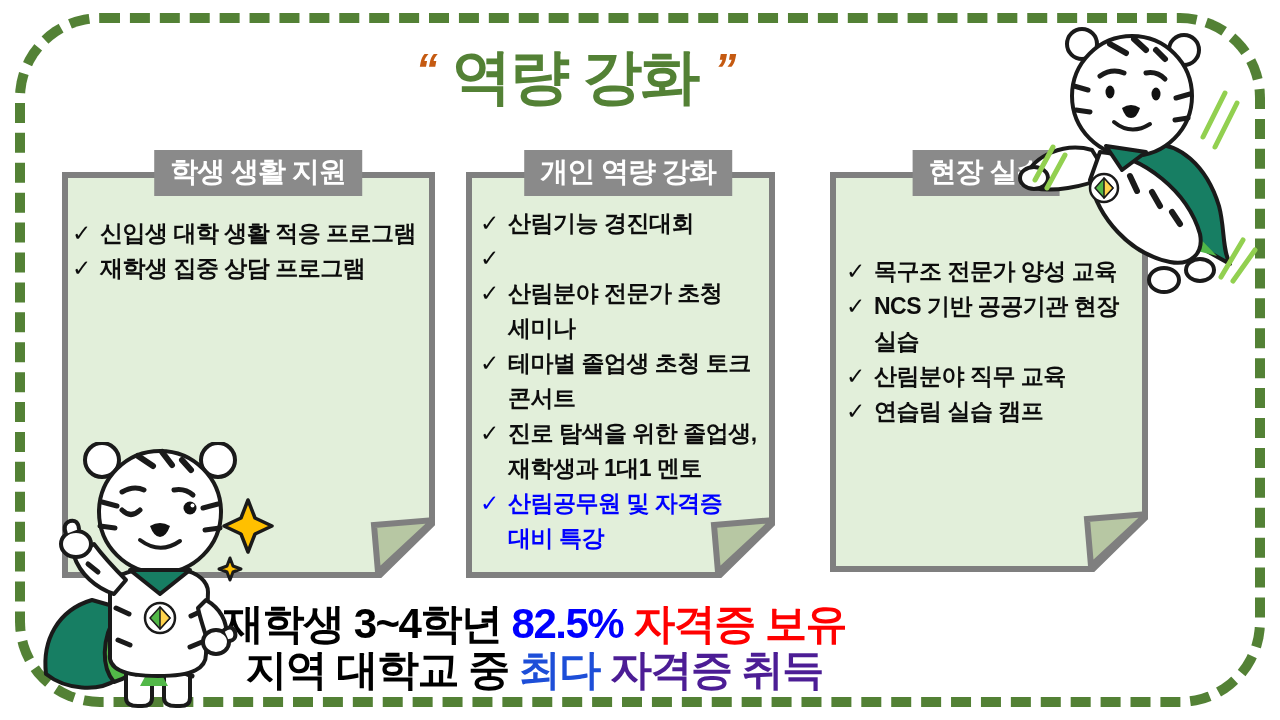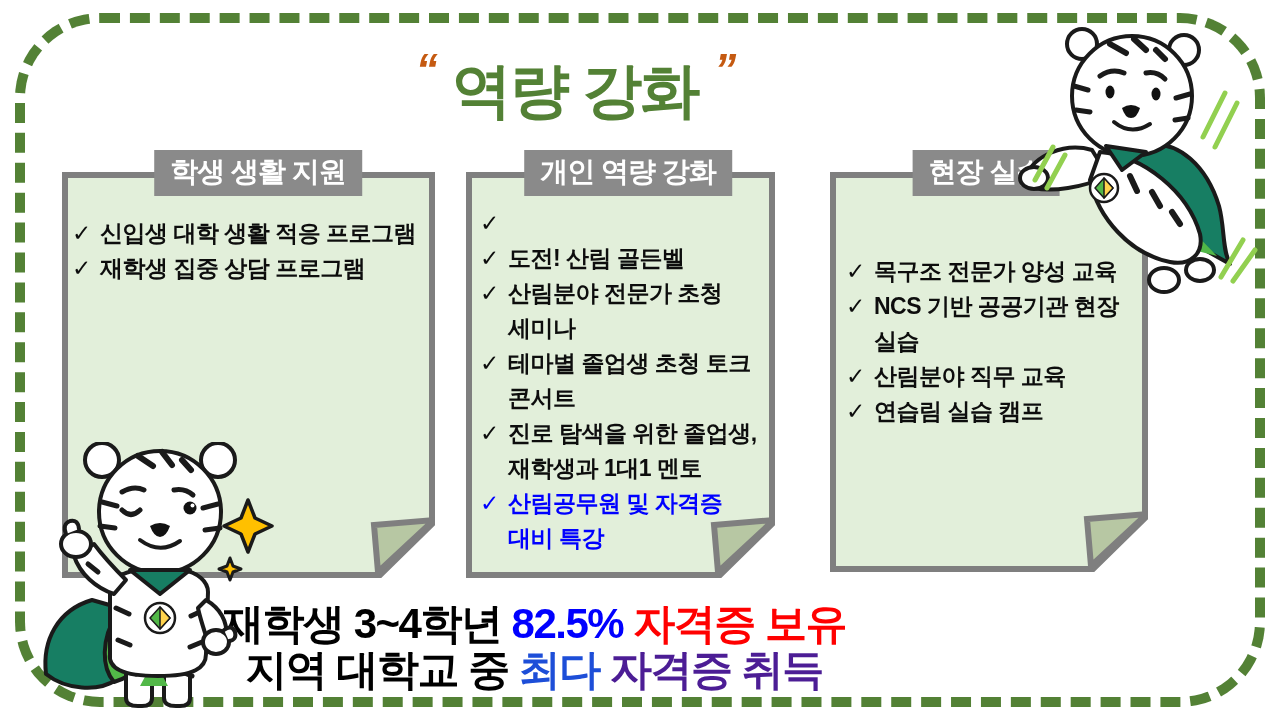--- a/index.html
+++ b/index.html
@@ -11,21 +11,21 @@
   .frame{position:absolute;left:15px;top:13px;right:15px;bottom:13px;
          border:10px dashed #538135;border-radius:85px;z-index:1;}
 
   
   .title{position:absolute;left:0;top:42px;width:1150px;display:flex;
          justify-content:center;align-items:flex-start;gap:16px;z-index:2;
          font-weight:800;font-size:60px;letter-spacing:-2px;line-height:1.15;
          white-space:nowrap;}
   .title .quote{color:#C55A11;font-style:italic;font-size:44px;line-height:1;
                 transform:translateY(6px);font-weight:900;}
-  .title .hl{color:#538135;margin-top:14px;}
+  .title .hl{color:#538135;}
   .title .rest{color:#000000;}
 
   
   .panel{position:absolute;z-index:3;}
   .panel svg.note{position:absolute;left:0;top:0;}
   .panel ul{position:relative;margin:0;list-style:none;z-index:1;}
   .panel li{display:flex;align-items:flex-start;
             font-weight:800;font-size:23px;line-height:35px;color:#0d0d0d;
             letter-spacing:-0.5px;}
   .panel li .chk{flex:0 0 28px;font-weight:700;}
@@ -85,24 +85,24 @@
   </div>
 
   <div class="panel p2">
     <svg class="note" width="309" height="406" viewBox="0 0 309 406">
       <polygon points="3,3 306,3 306,352 254,403 3,403" fill="#E2EFDA" stroke="#7F7F7F" stroke-width="6"></polygon>
       <polygon points="252,400 308,348 248,353" fill="#B7C7A3" stroke="#7F7F7F" stroke-width="6"></polygon>
     </svg>
     <ul>
         <li>
           <span class="chk">✓</span>
-        </li>
-        <li>
-          <span class="chk">✓</span>
-          <span class="txt">도전! 산림 골든벨</span>
+          <span class="txt">산림기능 경진대회</span>
+        </li>
+        <li>
+          <span class="chk">✓</span>
         </li>
         <li>
           <span class="chk">✓</span>
           <span class="txt">산림분야 전문가 초청 세미나</span>
         </li>
         <li>
           <span class="chk">✓</span>
           <span class="txt">테마별 졸업생 초청 토크 콘서트</span>
         </li>
         <li>

